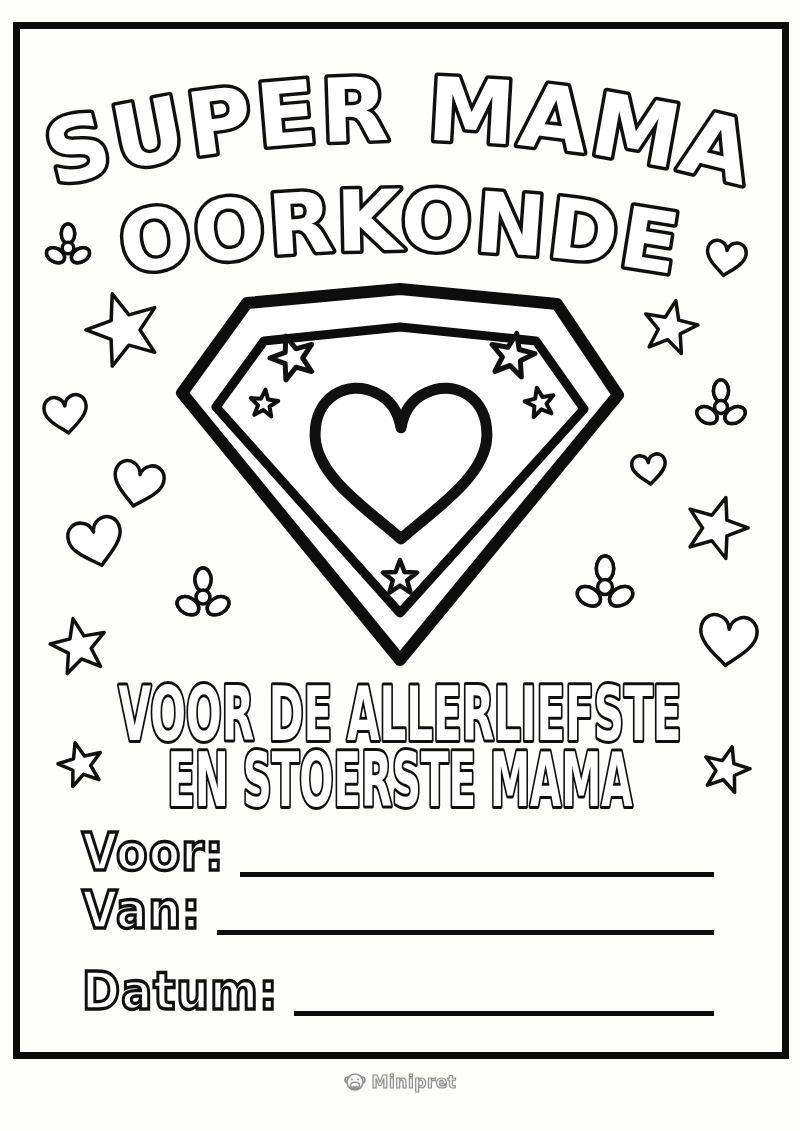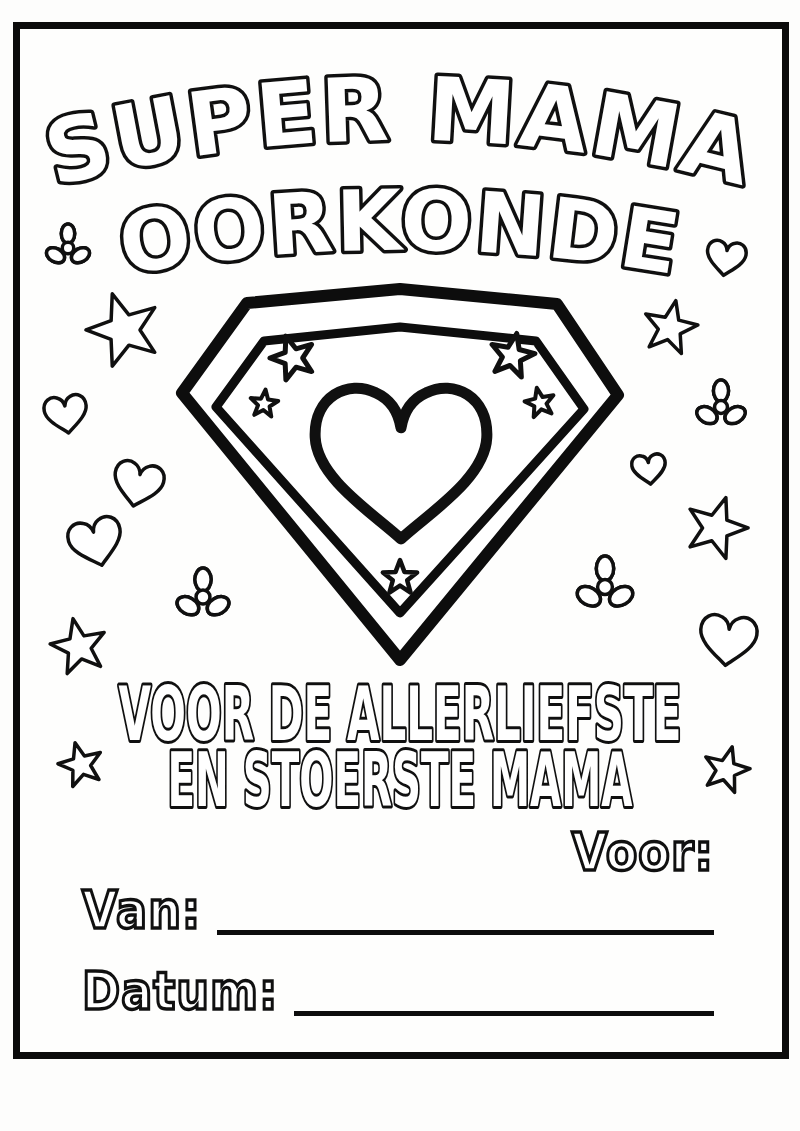--- a/index.html
+++ b/index.html
@@ -32,21 +32,21 @@
     stroke-linejoin:round;
     stroke-linecap:round;
     font-family:"DejaVu Sans", sans-serif;
     font-weight:bold;
   }
   .fields { position:absolute; left:82px; right:86px; top:828px; }
   .field-row {
     position:absolute; left:0; right:0;
     display:flex; align-items:flex-end;
   }
-  .field-row.r0 { top:0;flex-direction:column; }
+  .field-row.r0 { top:0; }
   .field-row.r1 { top:58px; }
   .field-row.r2 { top:139px; }
   .field-label {
     font-size:46px; font-weight:bold;
     color:#ffffff;
     -webkit-text-stroke:3px #101010;
     letter-spacing:1px;
     transform:scaleY(1.12);
     transform-origin:bottom left;
     white-space:nowrap;
@@ -186,14 +186,28 @@
     <div class="field-row r1">
       <span class="field-label">Van:</span>
       <div class="write-line"></div>
     </div>
     <div class="field-row r2">
       <span class="field-label">Datum:</span>
       <div class="write-line"></div>
     </div>
   </div>
 
+  <div class="footer">
+    <svg width="22" height="22" viewBox="-11 -11 22 22" style="position:static">
+      <g fill="none" stroke="#8f8f8f" stroke-width="1.6" stroke-linecap="round">
+        <circle cx="-7" cy="-2" r="3"></circle>
+        <circle cx="7" cy="-2" r="3"></circle>
+        <circle cx="0" cy="0" r="8" fill="#f7f7f7"></circle>
+        <ellipse cx="0" cy="3.5" rx="4.5" ry="3.2" fill="#ffffff"></ellipse>
+        <circle cx="-3" cy="-2.5" r="0.9" fill="#8f8f8f" stroke="none"></circle>
+        <circle cx="3" cy="-2.5" r="0.9" fill="#8f8f8f" stroke="none"></circle>
+        <path d="M-2,4.5 Q0,6 2,4.5"></path>
+      </g>
+    </svg>
+    <span class="brand-text">Minipret</span>
+  </div>
 
 </div>
 
 </body></html>

